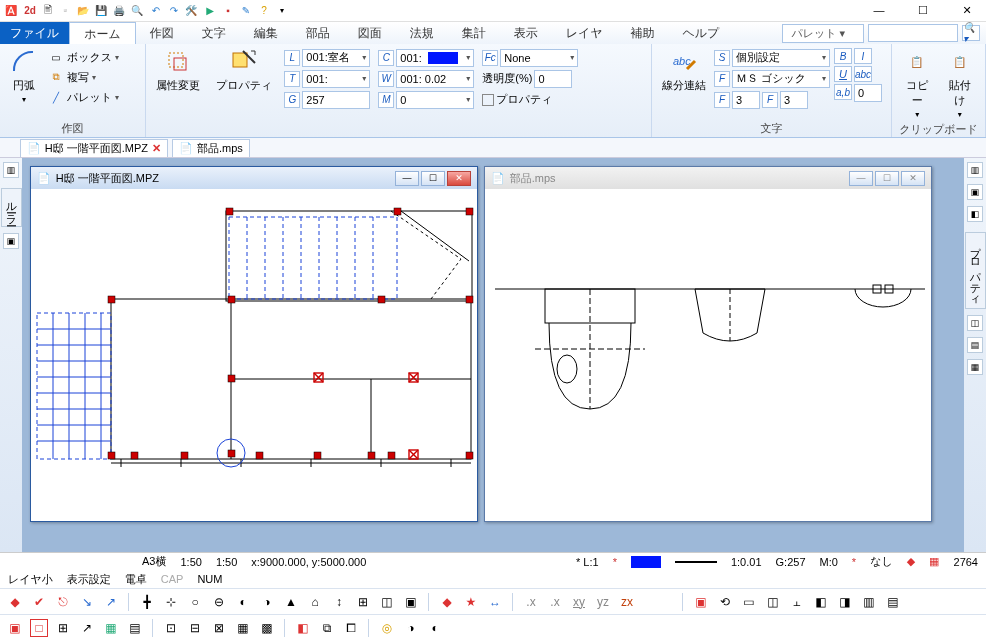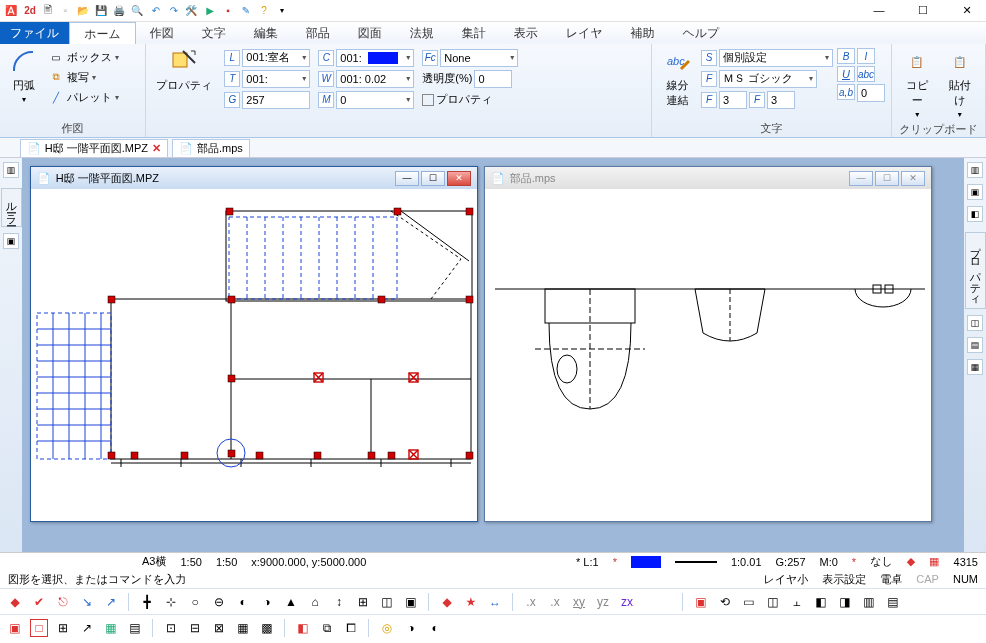--- a/index.html
+++ b/index.html
@@ -104,20 +104,25 @@
     <span>編集</span>
     <span>部品</span>
     <span>図面</span>
     <span>法規</span>
     <span>集計</span>
     <span>表示</span>
     <span>レイヤ</span>
     <span>補助</span>
     <span>ヘルプ</span>
   </div>
+  <div class="right-tools">
+    <div class="ddl"><span>パレット</span> ▾</div>
+    <div class="search"></div>
+    <div class="ic-btn">🔍▾</div>
+  </div>
 </div>
 
 <div class="ribbon">
 
   <div class="rgroup" style="width:146px;">
     <div class="body">
       <div class="bigbtn">
         <div class="ic">
             <svg width="26" height="26">
               <path d="M3 22 A18 18 0 0 1 22 3" fill="none" stroke="#2a6bd0" stroke-width="2"></path>
@@ -142,20 +147,29 @@
             <span>パレット</span>
             <span class="dd">▾</span>
           </div>
       </div>
     </div>
     <div class="label">作図</div>
   </div>
 
   <div class="rgroup" style="flex:1;">
     <div class="body" style="gap:8px;">
+      <div class="bigbtn">
+        <div class="ic">
+            <svg width="24" height="24">
+              <rect x="3" y="3" width="14" height="14" fill="none" stroke="#d07a00" stroke-dasharray="2 2"></rect>
+              <rect x="8" y="8" width="12" height="12" fill="none" stroke="#c33"></rect>
+            </svg>
+          </div>
+        <div class="lbl">属性変更</div>
+      </div>
       <div class="bigbtn">
         <div class="ic">
             <svg width="26" height="26">
               <rect x="2" y="4" width="14" height="14" fill="#ffe070" stroke="#c07000"></rect>
               <path d="M12 2 L24 14" stroke="#333" stroke-width="2"></path>
               <path d="M20 2 L24 2 L24 6" fill="none" stroke="#333"></path>
             </svg>
           </div>
         <div class="lbl">プロパティ</div>
       </div>
@@ -234,21 +248,21 @@
             <svg width="26" height="26">
               <text x="2" y="16" font-size="10" fill="#2a6bd0" font-style="italic">abc</text>
               <path d="M16 20 L24 12" stroke="#d07a00" stroke-width="3"></path>
             </svg>
           </div>
         <div class="lbl">線分連結</div>
       </div>
       <div class="prop-col">
         <div class="prop-row">
             <span class="prop-key">S</span>
-            <div class="prop-field" style="width:114px;">
+            <div class="prop-field" style="width:98px;">
               <span>個別設定</span>
               <span class="arr">▾</span>
             </div>
           </div>
         <div class="prop-row">
             <span class="prop-key">F</span>
             <div class="prop-field" style="width:98px;">
               <span>ＭＳ ゴシック</span>
               <span class="arr">▾</span>
             </div>
@@ -475,24 +489,23 @@
   <span style="color:#c33;">*</span>
   <span class="swatch"></span>
   <span class="swline"></span>
   <span>1:0.01</span>
   <span>G:257</span>
   <span>M:0</span>
   <span style="color:#c33;">*</span>
   <span>なし</span>
   <span style="color:#d33;">◆</span>
   <span style="color:#d33;">▦</span>
-  <span>4315</span>
+  <span>2764</span>
 </div>
 <div class="statusbar2">
-  <span style="flex:1;">図形を選択、またはコマンドを入力</span>
   <span>レイヤ小</span>
   <span>表示設定</span>
   <span>電卓</span>
   <span style="color:#aaa;">CAP</span>
   <span>NUM</span>
 </div>
 
 <div class="toolbar-row">
   <span class="tb-ic" style="color:#d33;">◆</span>
   <span class="tb-ic" style="color:#d33;">✔</span>
@@ -514,21 +527,21 @@
   <span class="tb-ic">▣</span>
   <span class="tb-sep"></span>
   <span class="tb-ic" style="color:#d33;">◆</span>
   <span class="tb-ic" style="color:#d33;">★</span>
   <span class="tb-ic" style="color:#2a6bd0;">↔</span>
   <span class="tb-sep"></span>
   <span class="tb-ic" style="color:#888;">.x</span>
   <span class="tb-ic" style="color:#888;">.x</span>
   <span class="tb-ic" style="color:#888;text-decoration:underline;">xy</span>
   <span class="tb-ic" style="color:#888;">yz</span>
-  <span class="tb-ic" style="color:#6d28d9;">zx</span>
+  <span class="tb-ic" style="color:#c2410c;">zx</span>
   <span class="tb-sep" style="margin-left:40px;"></span>
   <span class="tb-ic" style="color:#d33;">▣</span>
   <span class="tb-ic">⟲</span>
   <span class="tb-ic">▭</span>
   <span class="tb-ic">◫</span>
   <span class="tb-ic">⫠</span>
   <span class="tb-ic">◧</span>
   <span class="tb-ic">◨</span>
   <span class="tb-ic">▥</span>
   <span class="tb-ic">▤</span>

